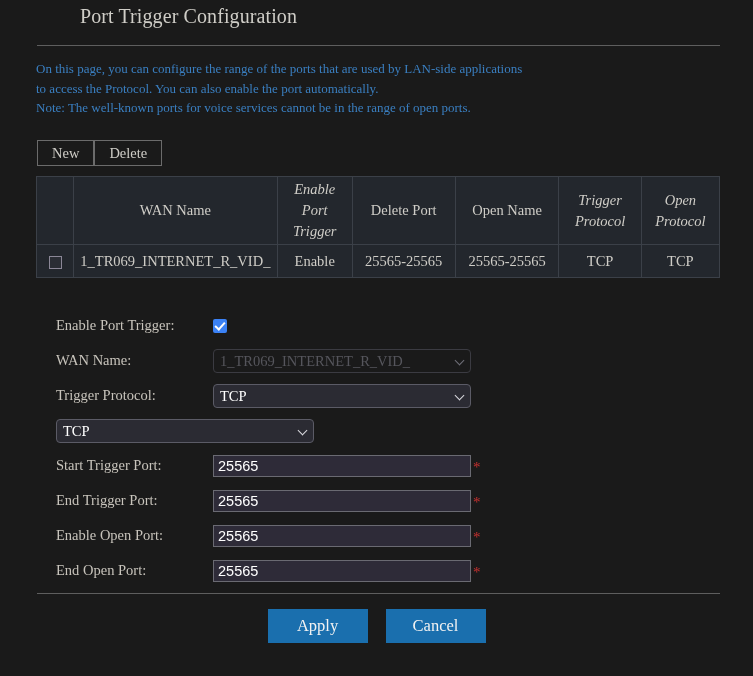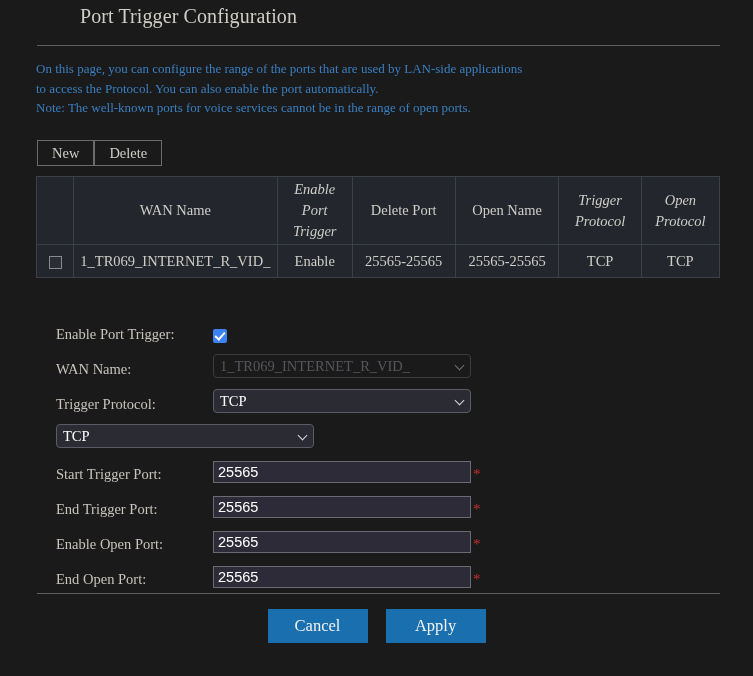--- a/index.html
+++ b/index.html
@@ -120,21 +120,21 @@
   
   .form {
     position: absolute;
     left: 56px;
     top: 308px;
   }
   .frow {
     position: relative;
     height: 35px;
     display: flex;
-    align-items: flex-end;
+    align-items: center;
   }
   .flabel {
     width: 157px;
     color: #c8c4bc;
     font-size: 14.5px;
     white-space: nowrap;
   }
   .fctl { position: relative; display: flex; align-items: center; }
 
   .chk {
@@ -357,17 +357,17 @@
         <input class="txt" type="text" value="25565" style="">
         <span class="star">*</span>
       </div>
     </div>
 
   </div>
 
   <div class="divider bottom"></div>
 
   <div class="footer-btns">
+    <button class="btn-primary">Apply</button>
     <button class="btn-primary">Cancel</button>
-    <button class="btn-primary">Apply</button>
   </div>
 
 </div>
 
 </body></html>

